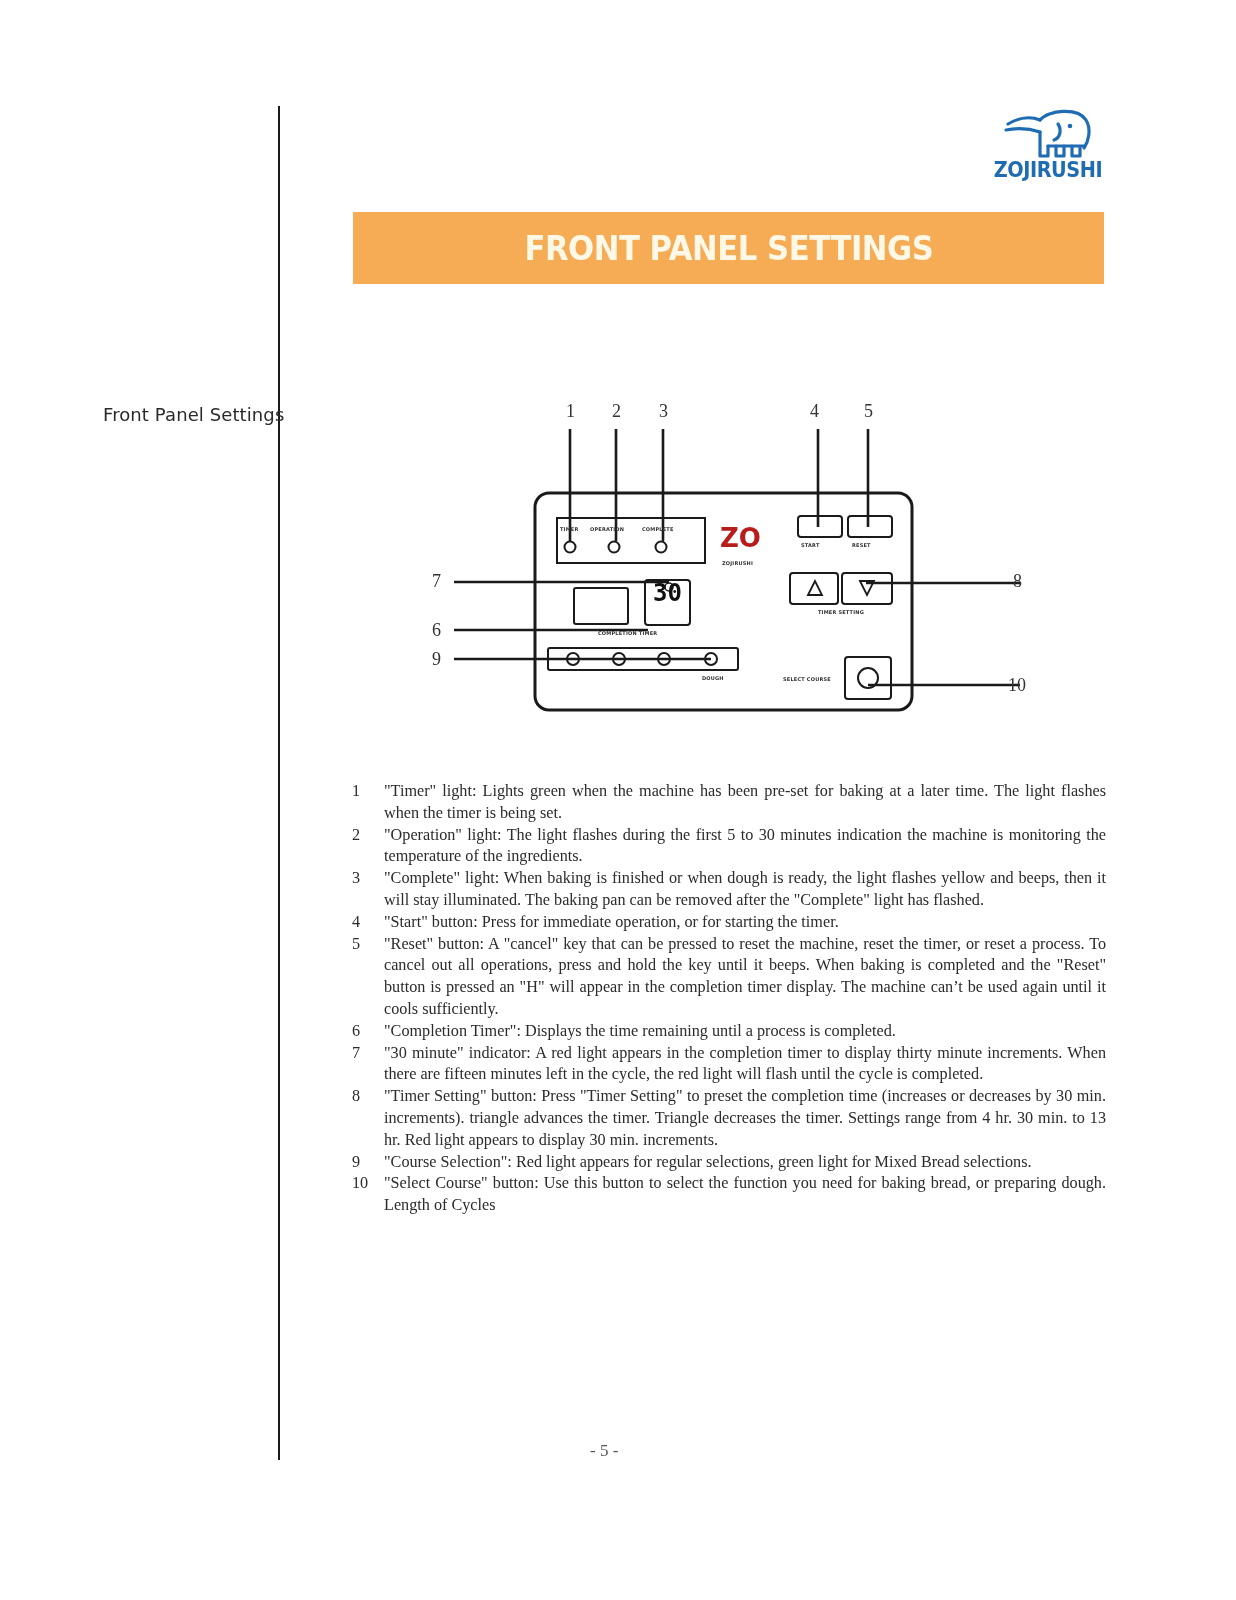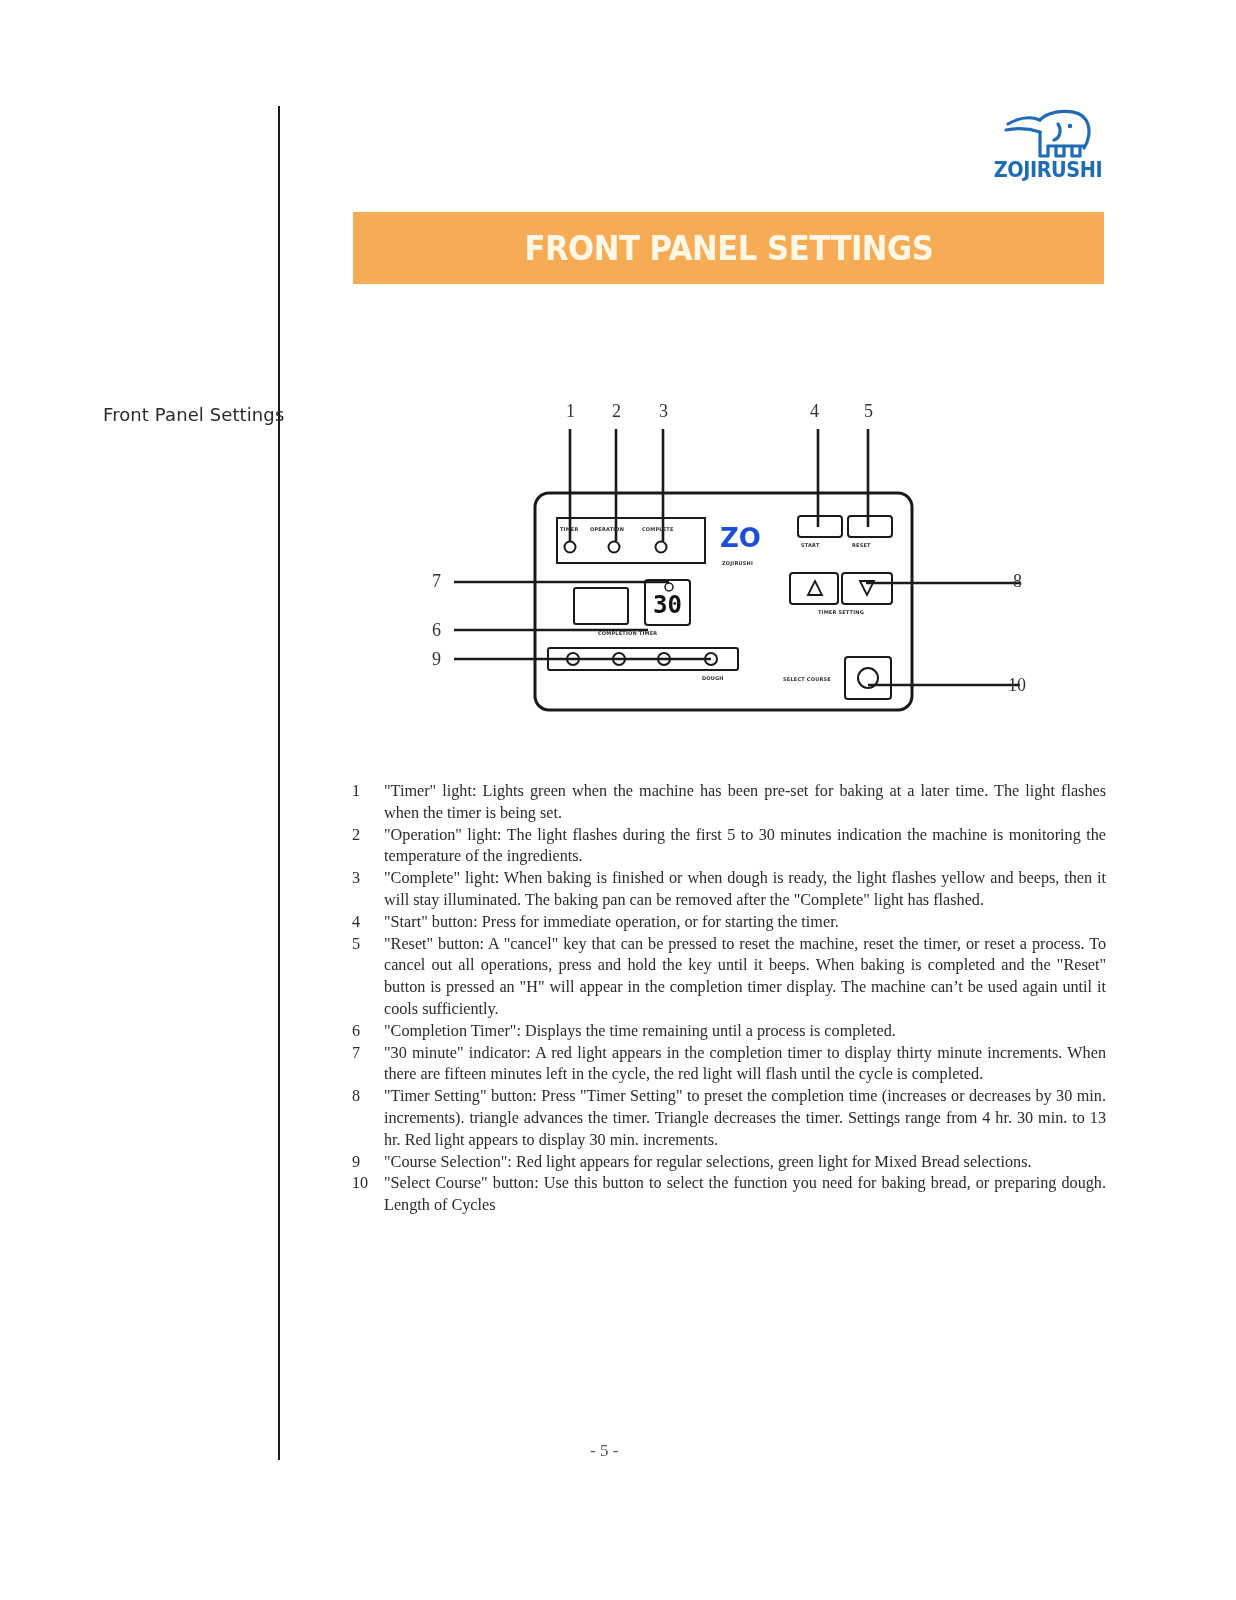--- a/index.html
+++ b/index.html
@@ -23,21 +23,21 @@
                   color:#fff8e6; letter-spacing:-0.5px; transform:scaleX(0.93); }
 
   .diagram { position:absolute; left:420px; top:395px; width:620px; height:330px; }
   .diagram svg { position:absolute; left:0; top:0; }
   .callout { position:absolute; font-family:"Liberation Serif", serif; font-size:18px; color:#333; }
   .panel-lbl { position:absolute; font-family:"DejaVu Sans", sans-serif; font-size:5px;
                font-weight:bold; color:#333; white-space:nowrap; letter-spacing:0.2px; }
   .seg { position:absolute; font-family:"DejaVu Sans Mono", monospace; font-weight:bold;
          font-size:24px; color:#111; }
   .brand-mini { position:absolute; font-family:"DejaVu Sans", sans-serif; font-weight:bold;
-                font-size:26px; color:#1d4ed8; }
+                font-size:26px; color:#b91c1c; }
 
   .items { position:absolute; left:352px; top:781px; width:754px; margin:0; padding:0; list-style:none; }
   .item { display:flex; font-size:16.2px; line-height:21.8px; color:#2b2b2b; }
   .item-num { width:32px; flex:none; }
   .item-text { flex:1; text-align:justify; }
 
   .page-num { position:absolute; left:590px; top:1441px; font-size:17px; color:#555; }
 </style>
 </head>
 <body>
@@ -121,21 +121,21 @@
   <span class="panel-lbl" style="left:170px;top:131px;">OPERATION</span>
   <span class="panel-lbl" style="left:222px;top:131px;">COMPLETE</span>
   <span class="panel-lbl" style="left:381px;top:147px;">START</span>
   <span class="panel-lbl" style="left:432px;top:147px;">RESET</span>
   <span class="panel-lbl" style="left:398px;top:214px;">TIMER SETTING</span>
   <span class="panel-lbl" style="left:178px;top:235px;">COMPLETION TIMER</span>
   <span class="panel-lbl" style="left:282px;top:280px;">DOUGH</span>
   <span class="panel-lbl" style="left:363px;top:281px;">SELECT COURSE</span>
   <span class="brand-mini" style="left:300px;top:128px;">ZO</span>
   <span class="panel-lbl" style="left:302px;top:165px;">ZOJIRUSHI</span>
-  <span class="seg" style="left:233px;top:196px;">30</span>
+  <span class="seg" style="left:233px;top:184px;">30</span>
 </div>
 
 <ol class="items">
   <li class="item">
       <span class="item-num">1</span>
       <span class="item-text">"Timer" light: Lights green when the machine has been pre-set for baking at a later time. The light flashes when the timer is being set.</span>
     </li>
   <li class="item">
       <span class="item-num">2</span>
       <span class="item-text">"Operation" light: The light flashes during the first 5 to 30 minutes indication the machine is monitoring the temperature of the ingredients.</span>

